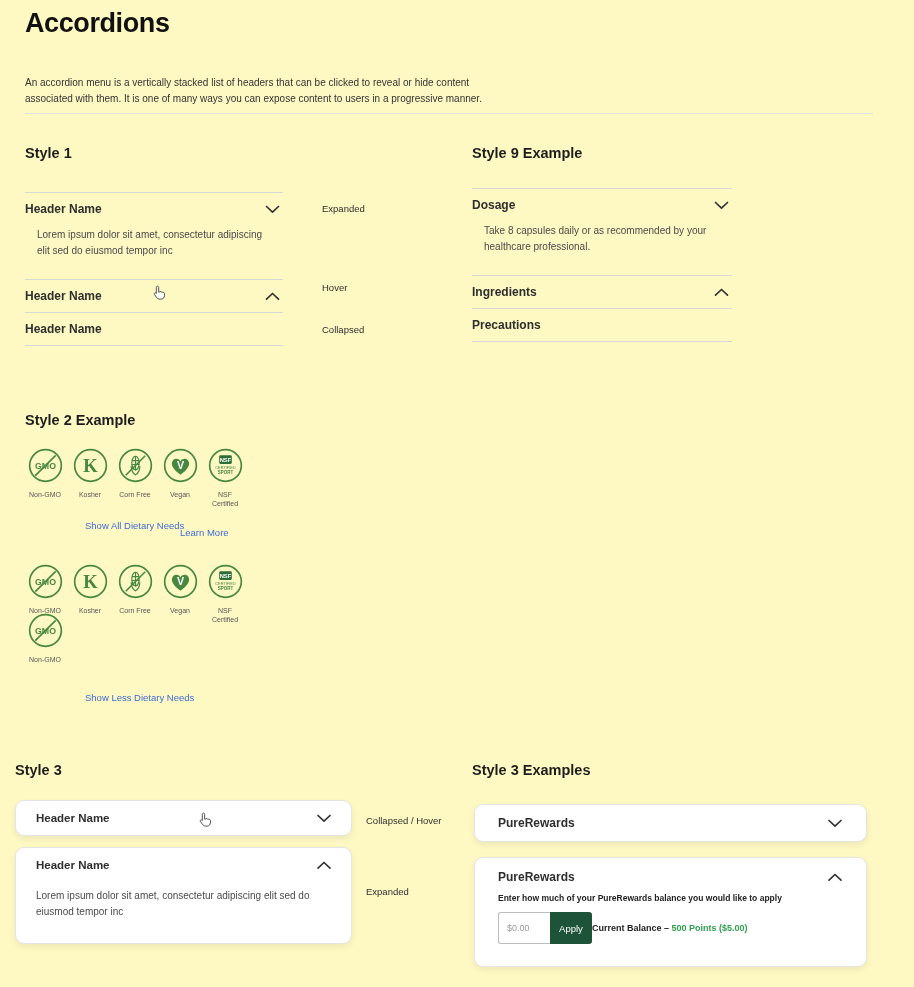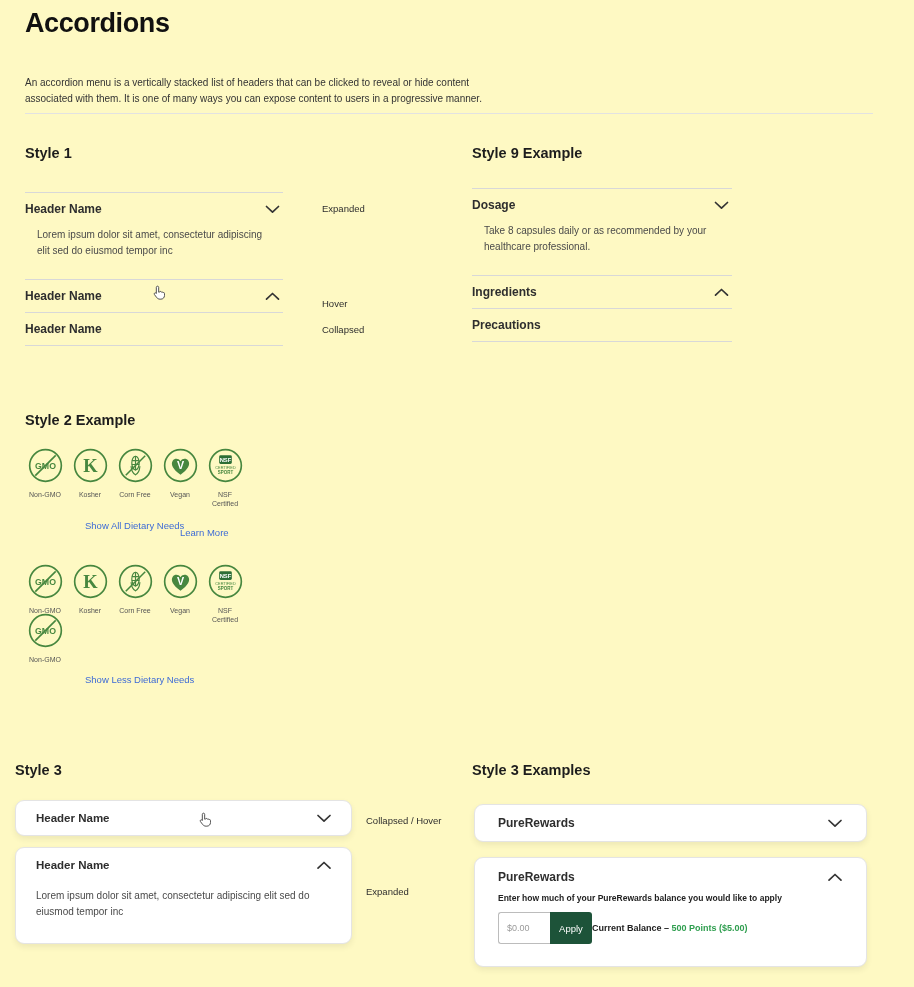--- a/index.html
+++ b/index.html
@@ -21,33 +21,33 @@
   .acc { position:absolute; border-bottom:1px solid #d8d8d8; }
   .acc-s1 { left:25px; top:192px; width:258px; }
   .acc-s1ex { left:472px; top:188px; width:260px; }
   .acc-item { border-top:1px solid #d8d8d8; }
   .acc-header { display:flex; align-items:center; justify-content:space-between; height:32px; position:relative; }
   .acc-title { font-size:12px; font-weight:700; color:#2e2e2e; }
   .acc-body { font-size:10px; color:#4a4a4a; line-height:1.55; padding:2px 18px 21px 12px; }
   .chev { display:flex; align-items:center; margin-right:3px; }
   .hand { position:absolute; left:128px; top:5px; }
   .state-lab { position:absolute; left:322px; font-size:9.5px; color:#2e2e2e; }
-  .lab-expanded { top:203px; } .lab-hover { top:298px; } .lab-collapsed { top:324px; }
+  .lab-expanded { top:203px; } .lab-hover { top:282px; } .lab-collapsed { top:324px; }
 
   
   .badge-row { position:absolute; display:flex; }
   .badges-collapsed { left:25px; top:448px; }
   .badges-exp-1 { left:25px; top:564px; }
   .badges-exp-2 { left:25px; top:613px; }
   .badge-cell { width:40px; margin-right:5px; display:flex; flex-direction:column; align-items:center; }
   .badge-label { margin-top:3px; font-size:7px; color:#555; text-align:center; line-height:1.35; }
   .s2-link { position:absolute; font-size:9.5px; color:#3D6BD6; cursor:pointer; }
   .link-showall { left:85px; top:520px; }
   .link-learnmore { left:180px; top:527px; }
-  .link-showless { left:85px; top:674px; }
+  .link-showless { left:85px; top:692px; }
 
   
   .card { position:absolute; background:#fff; border:1px solid #e4e4e4; border-radius:9px; box-shadow:0 3px 6px rgba(0,0,0,0.07); }
   .s3-card1 { left:15px; top:800px; width:337px; height:36px; display:flex; align-items:center; justify-content:space-between; padding:0 16px 0 20px; }
   .s3-card2 { left:15px; top:847px; width:337px; height:97px; padding:11px 16px 0 20px; }
   .card-title { font-size:11.5px; font-weight:700; color:#2e2e2e; }
   .card-head { display:flex; align-items:center; justify-content:space-between; }
   .card-body { font-size:10px; color:#4a4a4a; line-height:1.55; margin-top:17px; width:280px; }
   .s3-lab1 { left:366px; top:815px; } .s3-lab2 { left:366px; top:886px; }
   .hand-card { position:absolute; left:183px; top:11px; }

